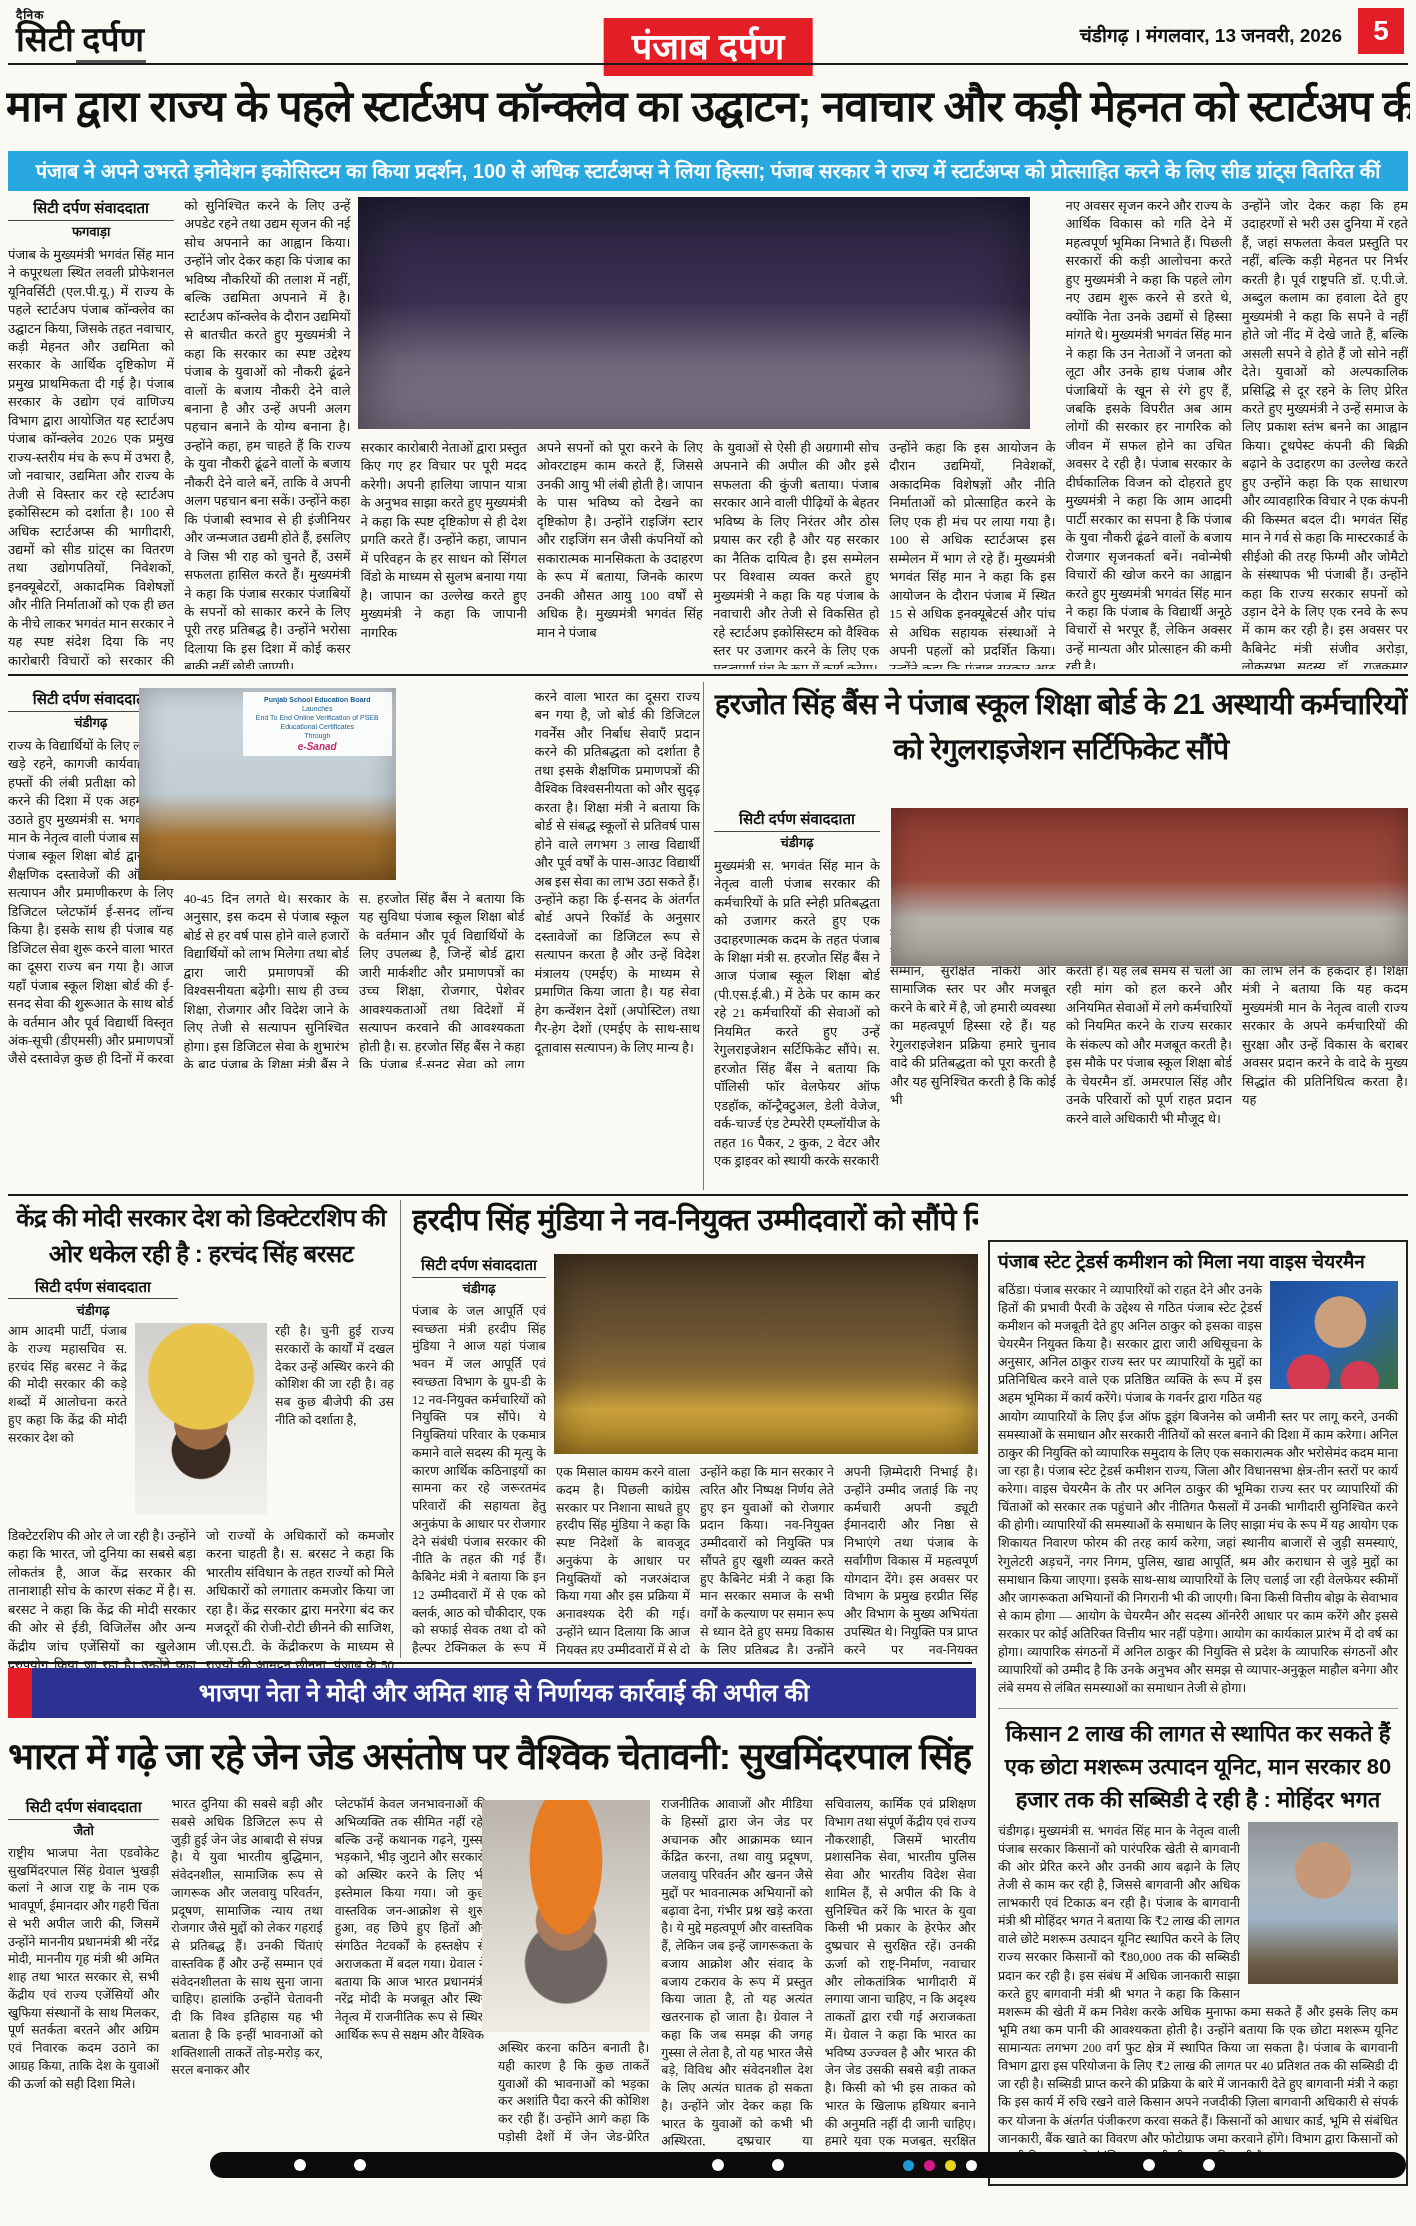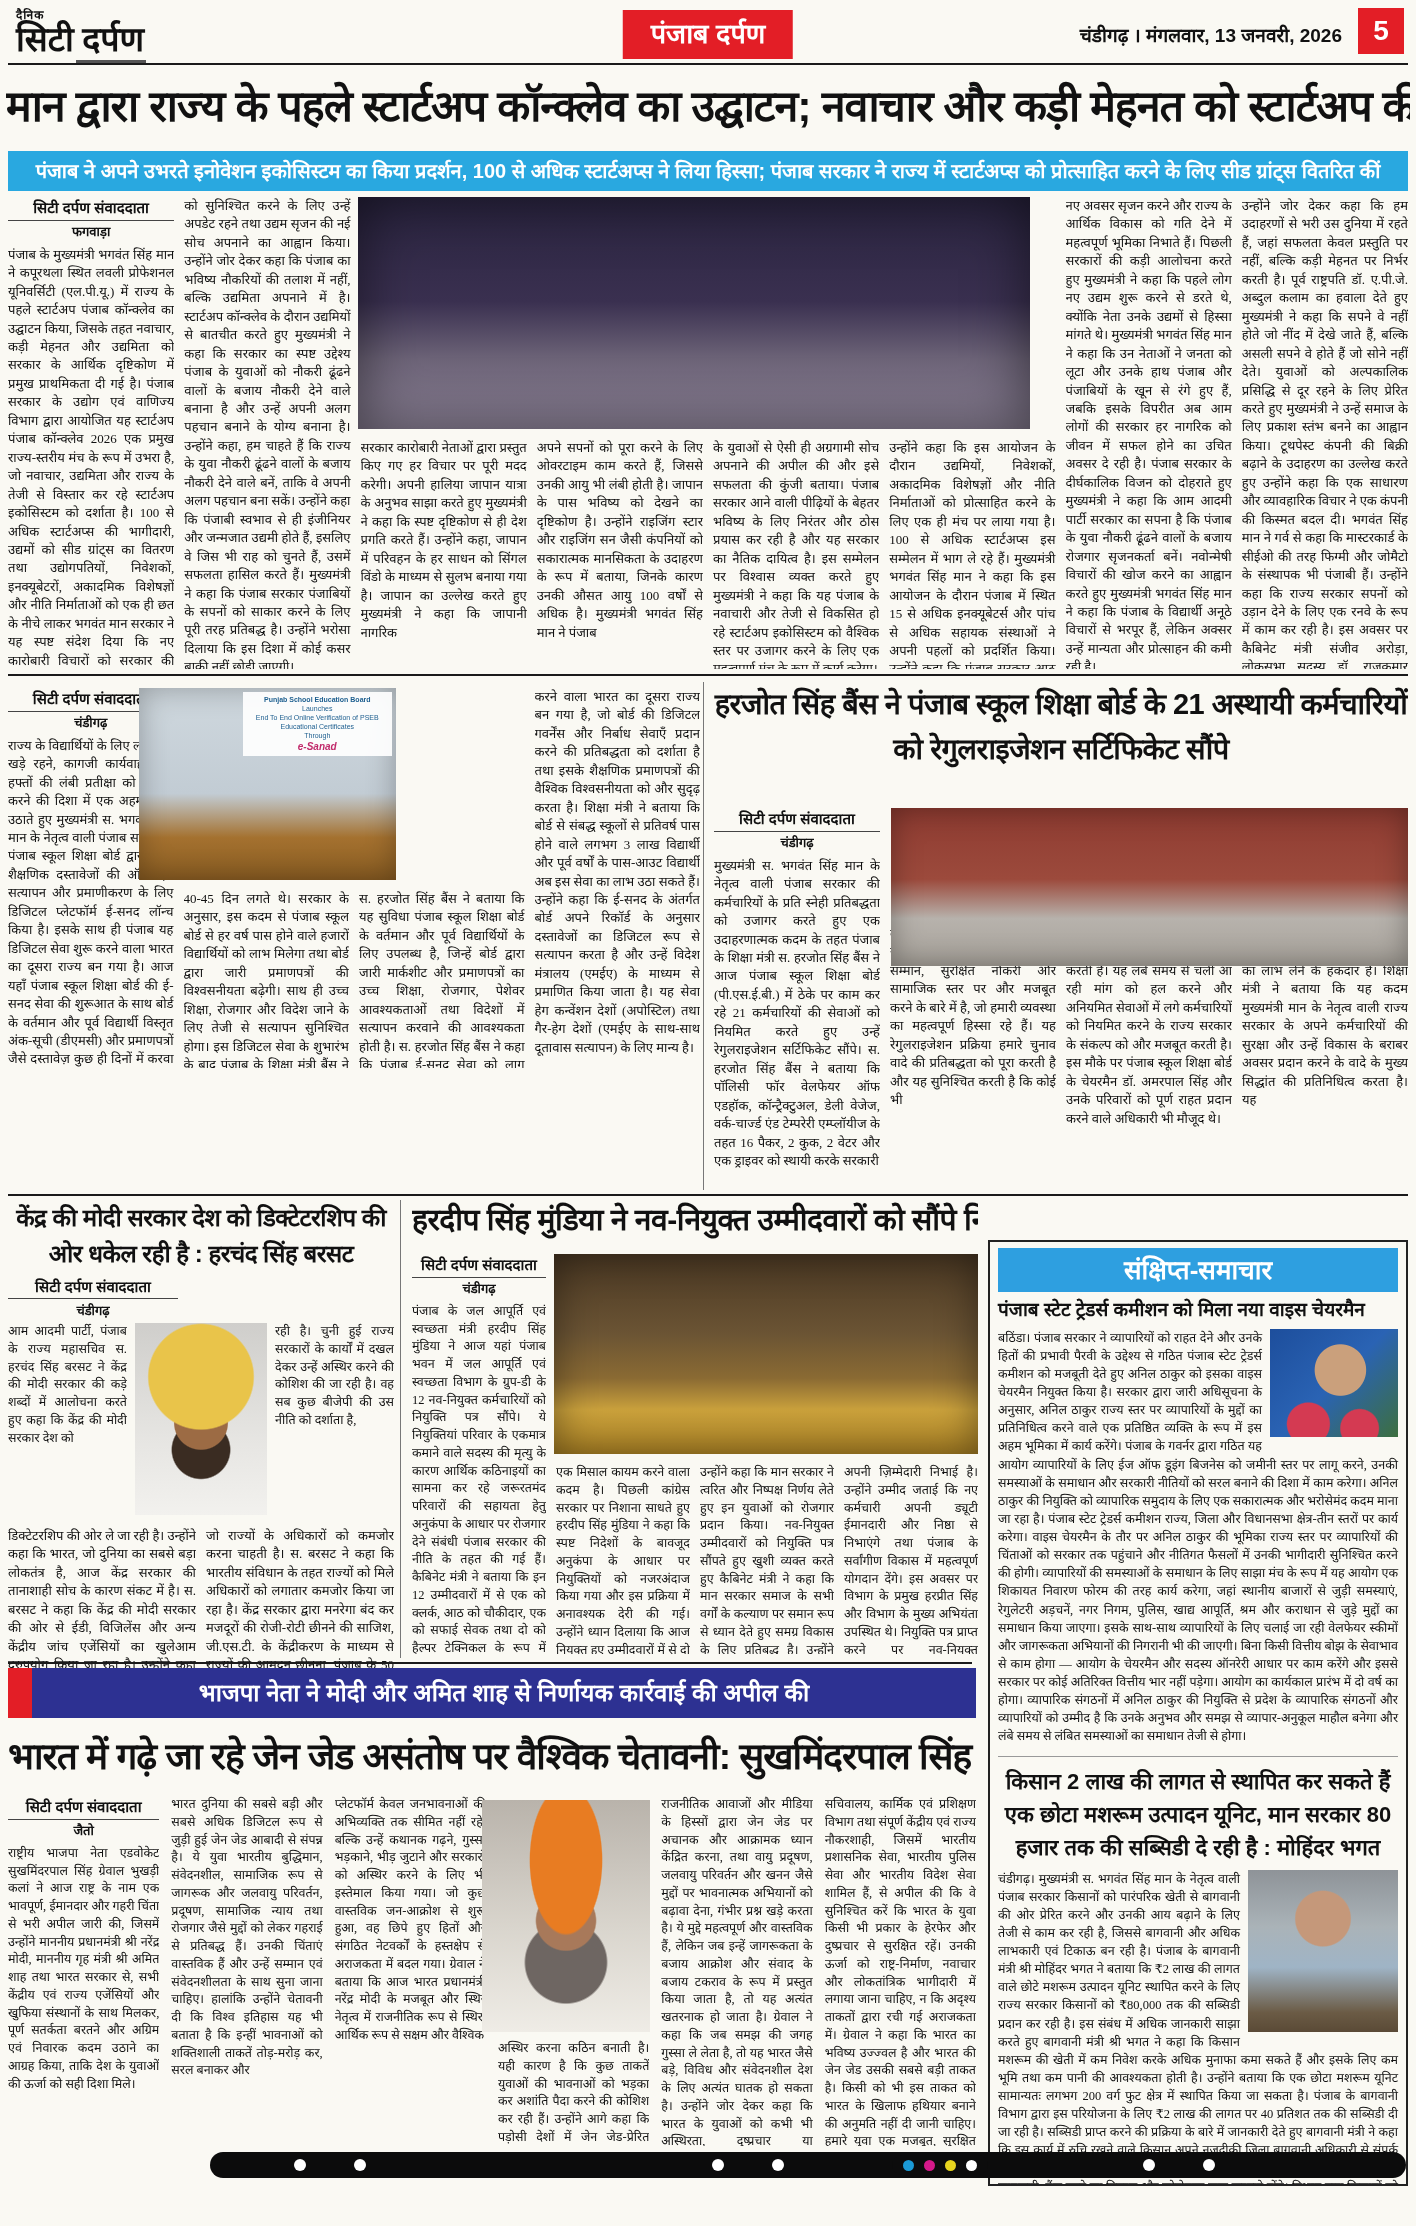--- a/index.html
+++ b/index.html
@@ -8,22 +8,22 @@
   *{margin:0;padding:0;box-sizing:border-box;}
   body{background:#777;font-family:"Liberation Serif","DejaVu Serif",serif;}
   #page{position:relative;width:1416px;height:2226px;margin:0 auto;background:var(--paper,#faf9f3);color:#111;overflow:hidden;}
 
   
   .header{position:absolute;top:6px;left:10px;right:10px;height:56px;}
   .masthead{position:absolute;left:6px;top:0;}
   .masthead .small{font-size:12px;font-weight:bold;letter-spacing:1px;}
   .masthead .big{font-size:34px;font-weight:900;line-height:1;font-family:"Liberation Serif",serif;}
   .masthead .tag{height:3px;width:70px;background:#555;margin:3px 0 0 60px;}
-  .banner{position:absolute;left:50%;top:4px;transform:translateX(-50%);background:var(--red,#e31e26);color:#fff;
-          font-family:"Liberation Sans",sans-serif;font-weight:bold;font-size:27px;line-height:1;padding:11px 28px;}
+  .banner{position:absolute;left:50%;top:12px;transform:translateX(-50%);background:var(--red,#e31e26);color:#fff;
+          font-family:"Liberation Sans",sans-serif;font-weight:bold;font-size:36px;line-height:1;padding:11px 28px;}
   .dateline{position:absolute;right:64px;top:16px;font-size:19px;font-weight:bold;font-family:"Liberation Sans",sans-serif;}
   .pagenum{position:absolute;right:2px;top:2px;width:46px;height:46px;background:var(--red,#e31e26);color:#fff;
            font-family:"Liberation Sans",sans-serif;font-weight:bold;font-size:28px;display:flex;align-items:center;justify-content:center;}
 
   .hrule{position:absolute;left:8px;right:8px;height:2px;background:#1a1a1a;}
   .vrule{position:absolute;width:1px;background:#777;}
 
   
   .lead-headline{position:absolute;top:66px;left:6px;right:6px;height:82px;font-family:"Liberation Sans",sans-serif;
                  font-weight:900;font-size:43px;line-height:80px;text-align:center;white-space:nowrap;overflow:hidden;letter-spacing:-1px;}
@@ -221,21 +221,20 @@
         <div class="place">चंडीगढ़</div>
         <span>पंजाब के जल आपूर्ति एवं स्वच्छता मंत्री हरदीप सिंह मुंडिया ने आज यहां पंजाब भवन में जल आपूर्ति एवं स्वच्छता विभाग के ग्रुप-डी के 12 नव-नियुक्त कर्मचारियों को नियुक्ति पत्र सौंपे। ये नियुक्तियां परिवार के एकमात्र कमाने वाले सदस्य की मृत्यु के कारण आर्थिक कठिनाइयों का सामना कर रहे जरूरतमंद परिवारों की सहायता हेतु अनुकंपा के आधार पर रोजगार देने संबंधी पंजाब सरकार की नीति के तहत की गई हैं। कैबिनेट मंत्री ने बताया कि इन 12 उम्मीदवारों में से एक को क्लर्क, आठ को चौकीदार, एक को सफाई सेवक तथा दो को हैल्पर टेक्निकल के रूप में नियुक्त किया गया है। उन्होंने कहा कि मुख्यमंत्री भगवंत सिंह मान के नेतृत्व</span>
       </div>
       <div class="col pad">एक मिसाल कायम करने वाला कदम है। पिछली कांग्रेस सरकार पर निशाना साधते हुए हरदीप सिंह मुंडिया ने कहा कि स्पष्ट निदेशों के बावजूद अनुकंपा के आधार पर नियुक्तियों को नजरअंदाज किया गया और इस प्रक्रिया में अनावश्यक देरी की गई। उन्होंने ध्यान दिलाया कि आज नियुक्त हुए उम्मीदवारों में से दो के पिता का निधन क्रमशः वर्ष 2017 और 2018 में हो गया था, लेकिन कांग्रेस सरकार के दौरान उन्हें नौकरी से वंचित रखा गया।</div>
       <div class="col pad">उन्होंने कहा कि मान सरकार ने त्वरित और निष्पक्ष निर्णय लेते हुए इन युवाओं को रोजगार प्रदान किया। नव-नियुक्त उम्मीदवारों को नियुक्ति पत्र सौंपते हुए खुशी व्यक्त करते हुए कैबिनेट मंत्री ने कहा कि मान सरकार समाज के सभी वर्गों के कल्याण पर समान रूप से ध्यान देते हुए समग्र विकास के लिए प्रतिबद्ध है। उन्होंने नव-नियुक्त कर्मचारियों को बधाई देते हुए कहा कि सरकार ने उन्हें सुरक्षित रोजगार उपलब्ध कराकर</div>
       <div class="col pad">अपनी ज़िम्मेदारी निभाई है। उन्होंने उम्मीद जताई कि नए कर्मचारी अपनी ड्यूटी ईमानदारी और निष्ठा से निभाएंगे तथा पंजाब के सर्वांगीण विकास में महत्वपूर्ण योगदान देंगे। इस अवसर पर विभाग के प्रमुख हरप्रीत सिंह और विभाग के मुख्य अभियंता उपस्थित थे। नियुक्ति पत्र प्राप्त करने पर नव-नियुक्त उम्मीदवारों तथा उनके पारिवारिक सदस्यों ने कैबिनेट मंत्री और पंजाब सरकार का आभार व्यक्त किया।</div>
     </div>
   </div>
 
   <div class="briefs">
-    <div class="briefs-header">संक्षिप्त-समाचार</div>
     <div class="brief-headline">पंजाब स्टेट ट्रेडर्स कमीशन को मिला नया वाइस चेयरमैन</div>
     <div class="brief-body">
       <div class="photo photo-thakur"></div>
       <span>बठिंडा। पंजाब सरकार ने व्यापारियों को राहत देने और उनके हितों की प्रभावी पैरवी के उद्देश्य से गठित पंजाब स्टेट ट्रेडर्स कमीशन को मजबूती देते हुए अनिल ठाकुर को इसका वाइस चेयरमैन नियुक्त किया है। सरकार द्वारा जारी अधिसूचना के अनुसार, अनिल ठाकुर राज्य स्तर पर व्यापारियों के मुद्दों का प्रतिनिधित्व करने वाले एक प्रतिष्ठित व्यक्ति के रूप में इस अहम भूमिका में कार्य करेंगे। पंजाब के गवर्नर द्वारा गठित यह आयोग व्यापारियों के लिए ईज ऑफ डूइंग बिजनेस को जमीनी स्तर पर लागू करने, उनकी समस्याओं के समाधान और सरकारी नीतियों को सरल बनाने की दिशा में काम करेगा। अनिल ठाकुर की नियुक्ति को व्यापारिक समुदाय के लिए एक सकारात्मक और भरोसेमंद कदम माना जा रहा है। पंजाब स्टेट ट्रेडर्स कमीशन राज्य, जिला और विधानसभा क्षेत्र-तीन स्तरों पर कार्य करेगा। वाइस चेयरमैन के तौर पर अनिल ठाकुर की भूमिका राज्य स्तर पर व्यापारियों की चिंताओं को सरकार तक पहुंचाने और नीतिगत फैसलों में उनकी भागीदारी सुनिश्चित करने की होगी। व्यापारियों की समस्याओं के समाधान के लिए साझा मंच के रूप में यह आयोग एक शिकायत निवारण फोरम की तरह कार्य करेगा, जहां स्थानीय बाजारों से जुड़ी समस्याएं, रेगुलेटरी अड़चनें, नगर निगम, पुलिस, खाद्य आपूर्ति, श्रम और कराधान से जुड़े मुद्दों का समाधान किया जाएगा। इसके साथ-साथ व्यापारियों के लिए चलाई जा रही वेलफेयर स्कीमों और जागरूकता अभियानों की निगरानी भी की जाएगी। बिना किसी वित्तीय बोझ के सेवाभाव से काम होगा — आयोग के चेयरमैन और सदस्य ऑनरेरी आधार पर काम करेंगे और इससे सरकार पर कोई अतिरिक्त वित्तीय भार नहीं पड़ेगा। आयोग का कार्यकाल प्रारंभ में दो वर्ष का होगा। व्यापारिक संगठनों में अनिल ठाकुर की नियुक्ति से प्रदेश के व्यापारिक संगठनों और व्यापारियों को उम्मीद है कि उनके अनुभव और समझ से व्यापार-अनुकूल माहौल बनेगा और लंबे समय से लंबित समस्याओं का समाधान तेजी से होगा।</span>
     </div>
     <div class="brief-headline2">किसान 2 लाख की लागत से स्थापित कर सकते हैं एक छोटा मशरूम उत्पादन यूनिट, मान सरकार 80 हजार तक की सब्सिडी दे रही है : मोहिंदर भगत</div>
     <div class="brief-body">
       <div class="photo photo-bhagat"></div>
       <span>चंडीगढ़। मुख्यमंत्री स. भगवंत सिंह मान के नेतृत्व वाली पंजाब सरकार किसानों को पारंपरिक खेती से बागवानी की ओर प्रेरित करने और उनकी आय बढ़ाने के लिए तेजी से काम कर रही है, जिससे बागवानी और अधिक लाभकारी एवं टिकाऊ बन रही है। पंजाब के बागवानी मंत्री श्री मोहिंदर भगत ने बताया कि ₹2 लाख की लागत वाले छोटे मशरूम उत्पादन यूनिट स्थापित करने के लिए राज्य सरकार किसानों को ₹80,000 तक की सब्सिडी प्रदान कर रही है। इस संबंध में अधिक जानकारी साझा करते हुए बागवानी मंत्री श्री भगत ने कहा कि किसान मशरूम की खेती में कम निवेश करके अधिक मुनाफा कमा सकते हैं और इसके लिए कम भूमि तथा कम पानी की आवश्यकता होती है। उन्होंने बताया कि एक छोटा मशरूम यूनिट सामान्यतः लगभग 200 वर्ग फुट क्षेत्र में स्थापित किया जा सकता है। पंजाब के बागवानी विभाग द्वारा इस परियोजना के लिए ₹2 लाख की लागत पर 40 प्रतिशत तक की सब्सिडी दी जा रही है। सब्सिडी प्राप्त करने की प्रक्रिया के बारे में जानकारी देते हुए बागवानी मंत्री ने कहा कि इस कार्य में रुचि रखने वाले किसान अपने नजदीकी ज़िला बागवानी अधिकारी से संपर्क कर योजना के अंतर्गत पंजीकरण करवा सकते हैं। किसानों को आधार कार्ड, भूमि से संबंधित जानकारी, बैंक खाते का विवरण और फोटोग्राफ जमा करवाने होंगे। विभाग द्वारा किसानों को तकनीकी सहायता से संबंधित जानकारी भी प्रदान की जाती है।</span>
     </div>

